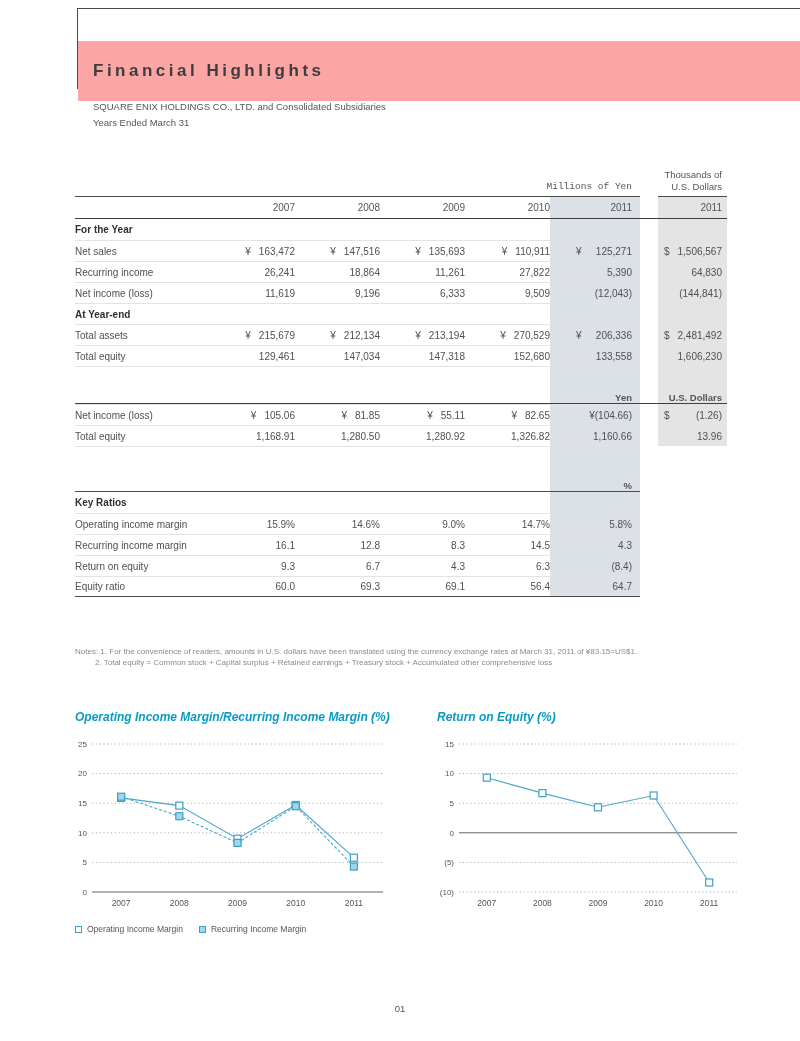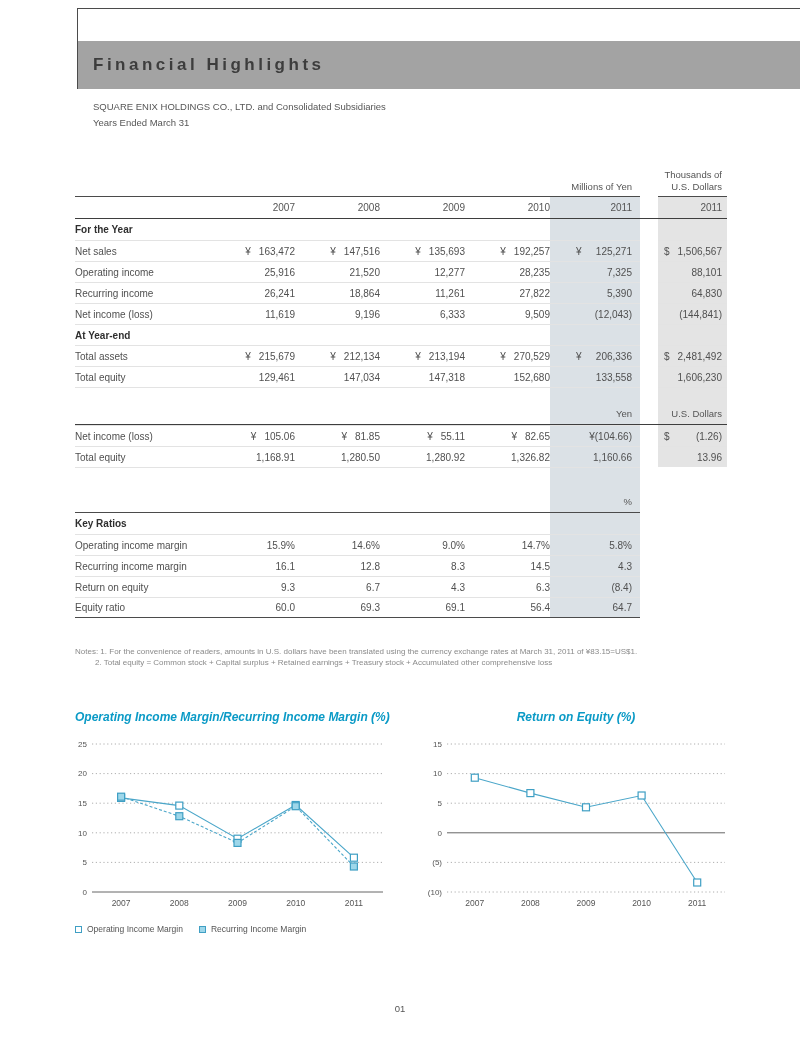--- a/index.html
+++ b/index.html
@@ -1,55 +1,55 @@
 <!DOCTYPE html>
 <html><head>
 <meta charset="utf-8">
 <style>
 *{margin:0;padding:0;box-sizing:border-box;}
 body{width:800px;height:1041px;position:relative;background:#ffffff;font-family:"Liberation Sans","DejaVu Sans",sans-serif;overflow:hidden;}
 .abs{position:absolute;}
 .top-rule{left:77px;top:8px;width:723px;height:1px;background:#4b4b4b;}
 .left-rule{left:77px;top:8px;width:1px;height:81px;background:#4b4b4b;}
-.title-band{left:78px;top:41px;width:722px;height:48px;background:#a3a3a3;display:flex;align-items:center;}
+.title-band{left:78px;top:41px;width:722px;height:60px;background:#fca5a5;display:flex;align-items:center;}
 .page-title{margin-left:15px;font-size:17px;font-weight:bold;color:#3d3d3d;letter-spacing:3.5px;}
 .subhead{left:93px;top:99px;font-size:9.5px;color:#565656;line-height:15.5px;}
 .table-wrap{left:75px;top:163px;width:652px;}
 .trow{display:grid;grid-template-columns:150px 70px 85px 85px 85px 90px 18px 69px;}
 .c{display:flex;align-items:center;font-size:10px;color:#505050;min-height:21px;white-space:nowrap;}
 .c.num{justify-content:flex-end;}
 .c.lab{justify-content:flex-start;}
 .c.lab.head{font-weight:bold;color:#2f2f2f;}
 .c.yen{padding-right:8px;padding-left:26px;}
 .c.usd{padding-right:5px;padding-left:6px;}
 .sym{margin-right:8px;}
 .c.yen .sym{margin-right:auto;}
 .c.usd .sym{margin-right:auto;}
 .shY{background:#dbe1e6;}
 .shU{background:#e4e4e4;}
 .unit-head .c{min-height:34px;align-items:flex-end;padding-bottom:4px;font-size:9.5px;color:#555;}
-.unit-head .c.yen{padding-left:0;}
+.unit-head .c.yen{padding-left:0;font-family:Liberation Mono, monospace;}
 .two{flex-direction:column;align-items:flex-end !important;justify-content:flex-end;line-height:11.5px;}
 .years .c{min-height:22px;color:#555;}
-.unit .c{min-height:38px;align-items:flex-end;padding-bottom:5px;font-size:9.5px;color:#555;}
+.unit .c{min-height:38px;align-items:flex-end;font-size:9.5px;color:#555;font-weight:bold;}
 .unit.tall .c{min-height:46px;}
 .ruleS .c{border-bottom:1px solid #4b4b4b;}
 .ruleS .c.sp{border-bottom:none;}
 .ruleF .c{border-bottom:1px solid #3e3e3e;}
 .ruleM .c{border-bottom:1px solid #4b4b4b;}
 .ruleM .c.sp,.ruleM .c.usd{border-bottom:none;}
 .sepF .c{border-top:1px solid #e3e3e3;}
 .sepF .c.sp{border-top:none;}
 .sepM .c{border-top:1px solid #e3e3e3;}
 .sepM .c.sp,.sepM .c.usd{border-top:none;}
 .notes{left:75px;top:646px;width:650px;font-size:8px;color:#8a8a8a;line-height:11px;}
 .note2{margin-left:20px;}
 .chart{top:710px;}
 .chart-left{left:75px;width:310px;}
-.chart-right{left:425px;width:302px;text-align:center;}
+.chart-right{left:437px;width:302px;}
 .chart-title{font-size:12px;font-weight:bold;color:#0a9ac6;white-space:nowrap;font-style:italic;}
 .chart-canvas{margin-top:12px;}
 .chart-canvas svg{display:block;}
 svg text{font-family:"Liberation Sans","DejaVu Sans",sans-serif;}
 .legend{margin-top:6px;display:flex;align-items:center;gap:16px;font-size:8.5px;color:#555;}
 .lg-item{display:inline-flex;align-items:center;}
 .lg-sq{width:7px;height:7px;border:1.5px solid #3f9fc4;margin-right:5px;}
 .lg-sq.open{background:#fff;}
 .lg-sq.filled{background:#9ed7ea;}
 .page-number{left:0;right:0;top:1003px;text-align:center;font-size:9.5px;color:#555;}
@@ -111,52 +111,30 @@
         <div class="c num yr">
           <div class="sym">¥</div>
           <div class="val">147,516</div>
         </div>
         <div class="c num yr">
           <div class="sym">¥</div>
           <div class="val">135,693</div>
         </div>
         <div class="c num yr">
           <div class="sym">¥</div>
-          <div class="val">192,257</div>
+          <div class="val">110,911</div>
         </div>
         <div class="c num yen shY">
           <div class="sym">¥</div>
           <div class="val">125,271</div>
         </div>
         <div class="c sp"></div>
         <div class="c num usd shU">
           <div class="sym">$</div>
           <div class="val">1,506,567</div>
-        </div>
-      </div>
-      <div class="trow datarow sepF">
-        <div class="c lab">Operating income</div>
-        <div class="c num yr">
-          <div class="val">25,916</div>
-        </div>
-        <div class="c num yr">
-          <div class="val">21,520</div>
-        </div>
-        <div class="c num yr">
-          <div class="val">12,277</div>
-        </div>
-        <div class="c num yr">
-          <div class="val">28,235</div>
-        </div>
-        <div class="c num yen shY">
-          <div class="val">7,325</div>
-        </div>
-        <div class="c sp"></div>
-        <div class="c num usd shU">
-          <div class="val">88,101</div>
         </div>
       </div>
       <div class="trow datarow sepF">
         <div class="c lab">Recurring income</div>
         <div class="c num yr">
           <div class="val">26,241</div>
         </div>
         <div class="c num yr">
           <div class="val">18,864</div>
         </div>

